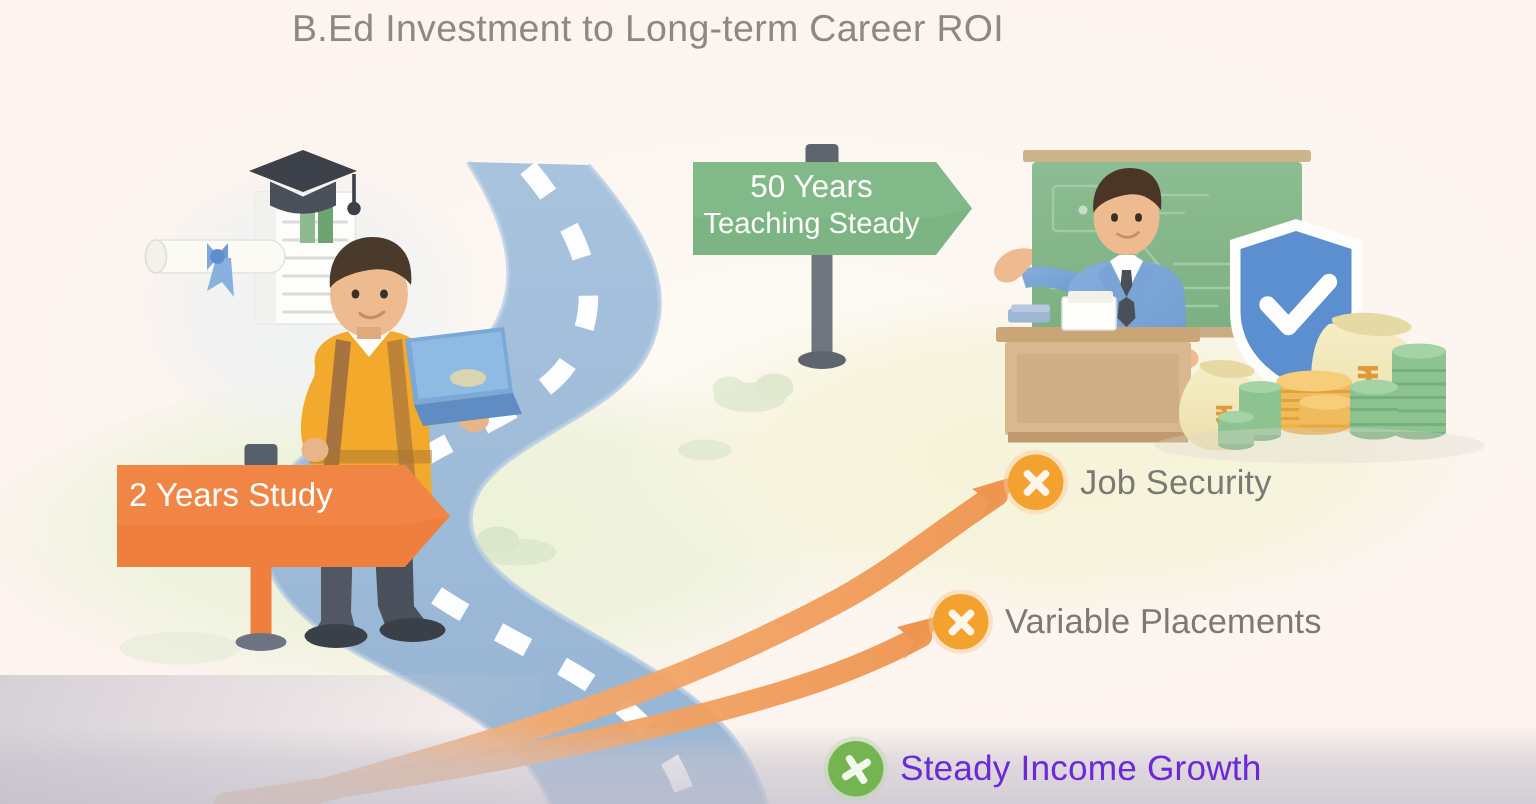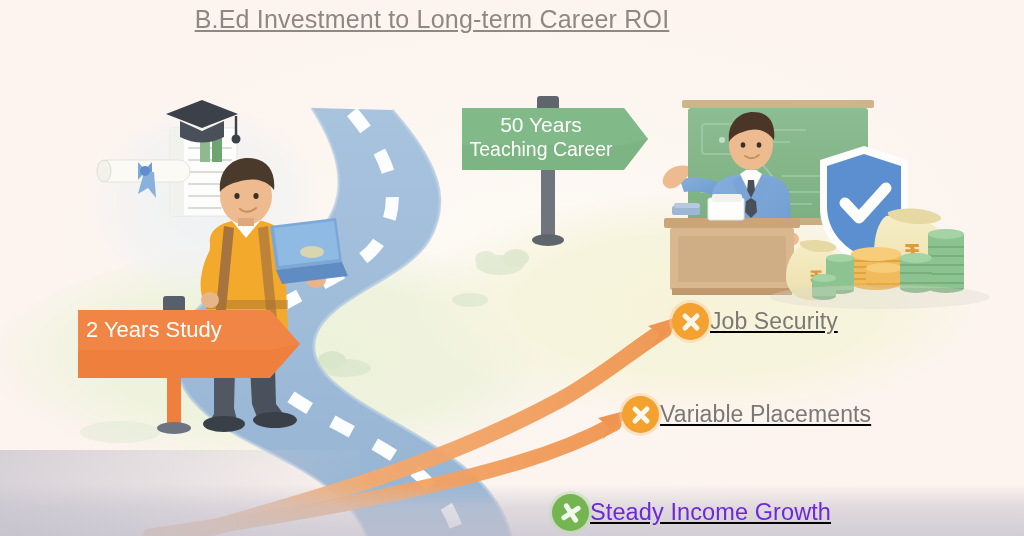--- a/index.html
+++ b/index.html
@@ -26,35 +26,35 @@
     border-radius:50%;}
   .bottom-strip{position:absolute;left:0;bottom:0;width:1024px;height:52px;
     background:linear-gradient(to bottom, rgba(206,203,212,0) 0%, rgba(200,197,208,.55) 45%, rgba(196,193,205,.75) 100%);}
   .bottom-strip-2{position:absolute;left:0;bottom:0;width:360px;height:86px;
     background:linear-gradient(115deg, rgba(190,188,200,.62) 0%, rgba(200,198,210,.3) 60%, rgba(200,198,210,0) 100%);}
 
   
   .title{
     position:absolute;left:0;top:0;width:864px;text-align:center;
     font-size:25px;color:#8e8883;letter-spacing:.2px;line-height:34px;
-    padding-top:2px;font-weight:400;text-decoration:underline;
+    padding-top:2px;font-weight:400;
   }
 
   
   .layer{position:absolute;left:0;top:0;width:1024px;height:536px;}
 
   
   .sign-text{position:absolute;color:#fdfdfb;text-align:center;pointer-events:none;}
   .sign-green{left:466px;top:112px;width:150px;font-size:20px;line-height:25px;}
   .sign-green .l1{font-size:21px;}
   .sign-green .l2{font-size:19.5px;}
   .sign-orange{left:86px;top:316px;width:182px;font-size:22px;line-height:28px;text-align:left;}
 
   
-  .outcome{position:absolute;display:flex;align-items:center;gap:1px;text-decoration:underline;}
+  .outcome{position:absolute;display:flex;align-items:center;gap:11px;}
   .badge{
     width:37px;height:37px;border-radius:50%;flex:none;position:relative;
     display:flex;align-items:center;justify-content:center;
   }
   .badge.orange{background:#f3a12f;box-shadow:0 0 0 3px rgba(250,205,150,.45);}
   .badge.green{background:#74b552;box-shadow:0 0 0 3px rgba(186,219,168,.45);}
   .badge svg{display:block;}
   .outcome-label{font-size:23px;color:#7c7974;white-space:nowrap;letter-spacing:.1px;}
   .o-1{left:672px;top:303px;}
   .o-2{left:622px;top:396px;justify-content:flex-end;}
@@ -378,21 +378,21 @@
     </g>
   </svg>
 
   <div class="bg-wash bottom-strip"></div>
   <div class="bg-wash bottom-strip-2"></div>
 
   <div class="title">B.Ed Investment to Long-term Career ROI</div>
 
   <div class="sign-text sign-green">
     <div class="l1">50 Years</div>
-    <div class="l2">Teaching Career</div>
+    <div class="l2">Teaching Steady</div>
   </div>
 
   <div class="sign-text sign-orange">2 Years Study</div>
 
   <div class="outcome o-1">
     <span class="badge orange">
       <svg width="22" height="22" viewBox="0 0 22 22" aria-hidden="true">
         <path d="M5 5 L17 17 M17 5 L5 17" stroke="#fdf6ea" stroke-width="5" stroke-linecap="round"></path>
       </svg>
     </span>

